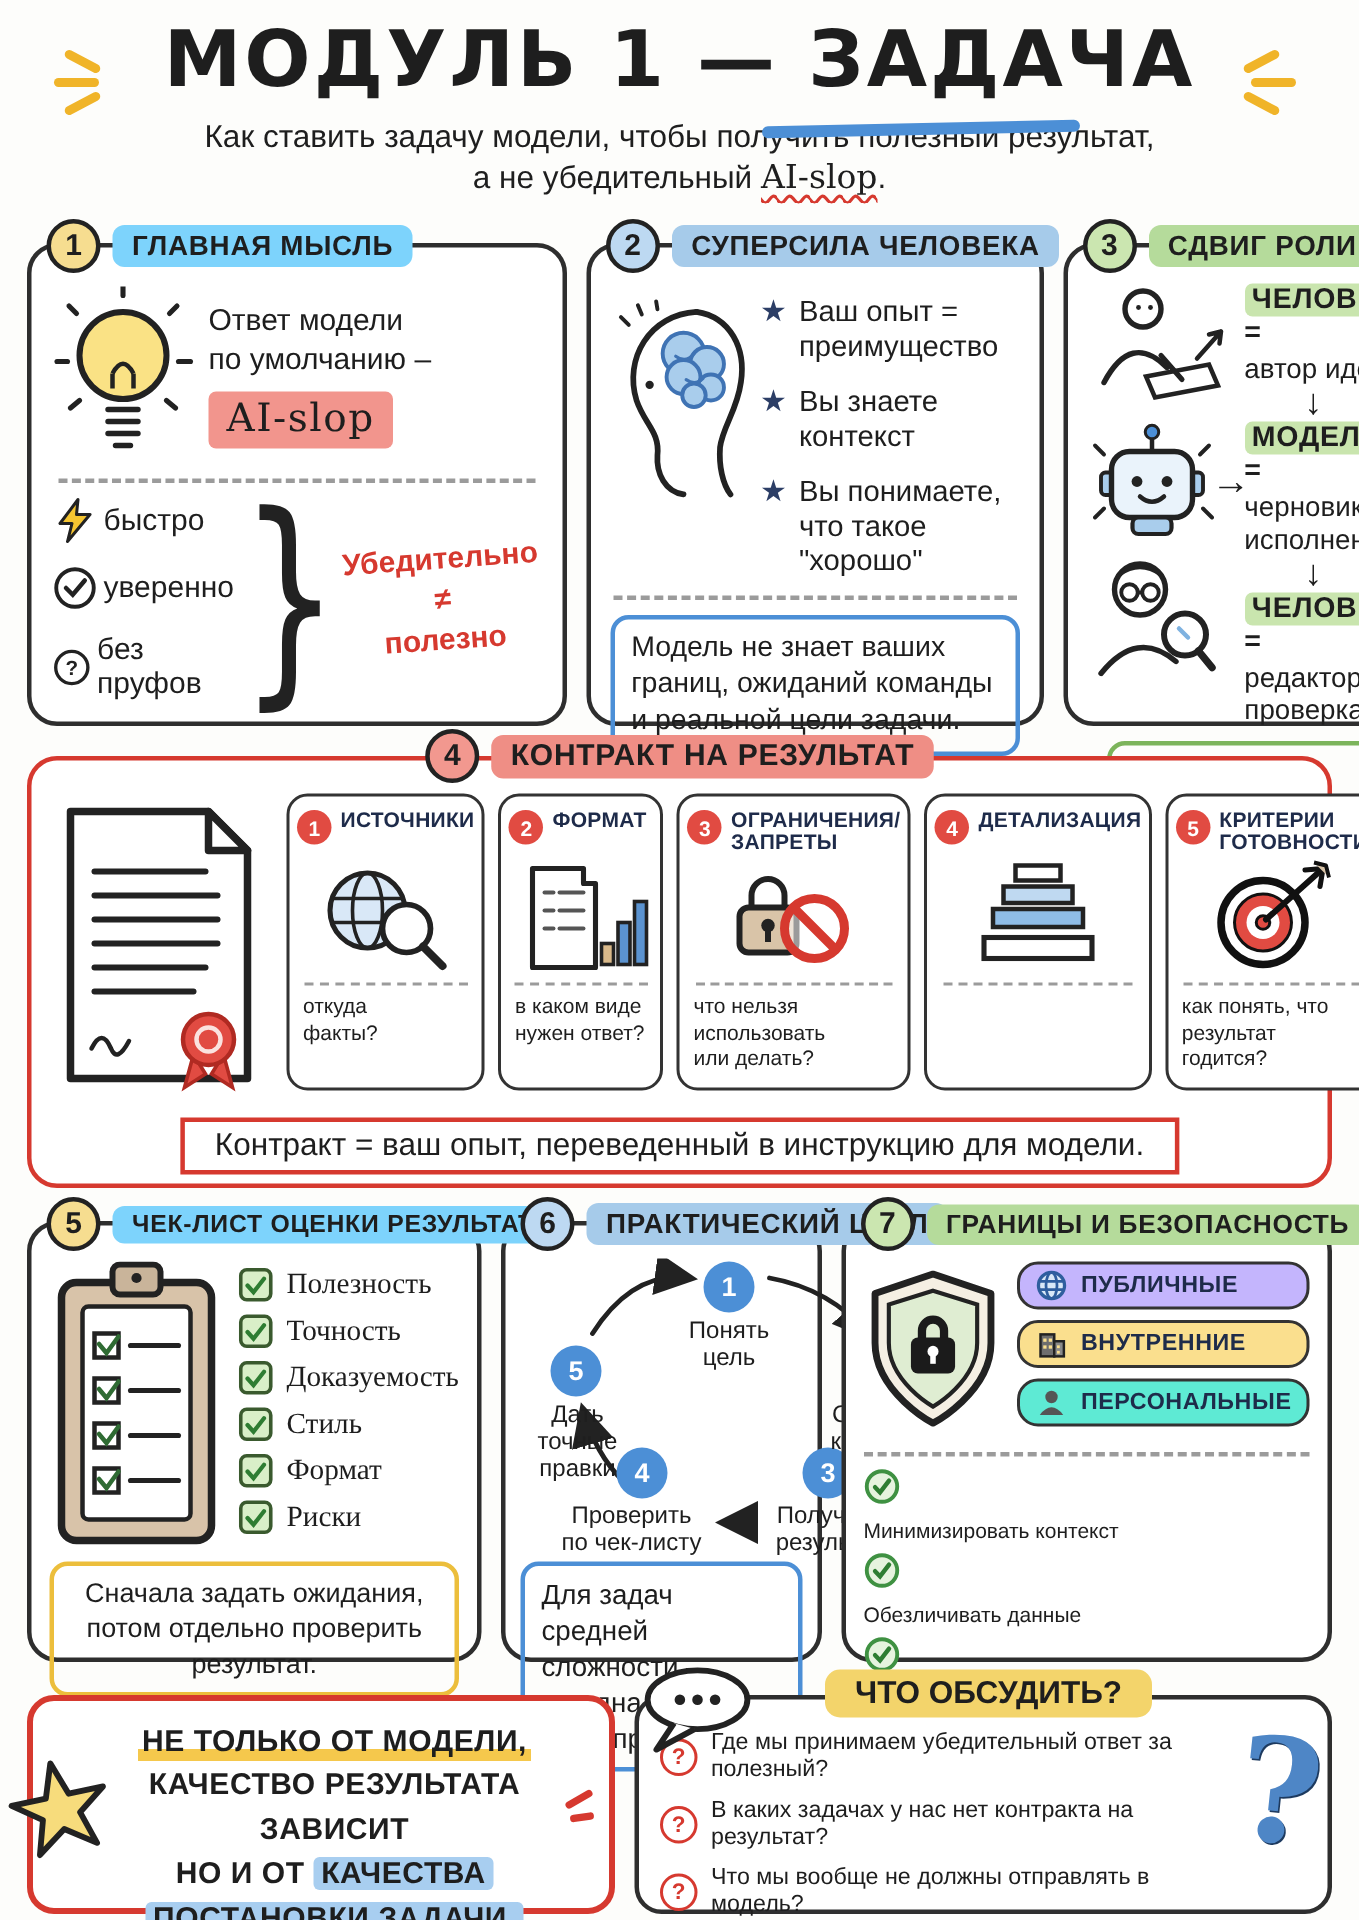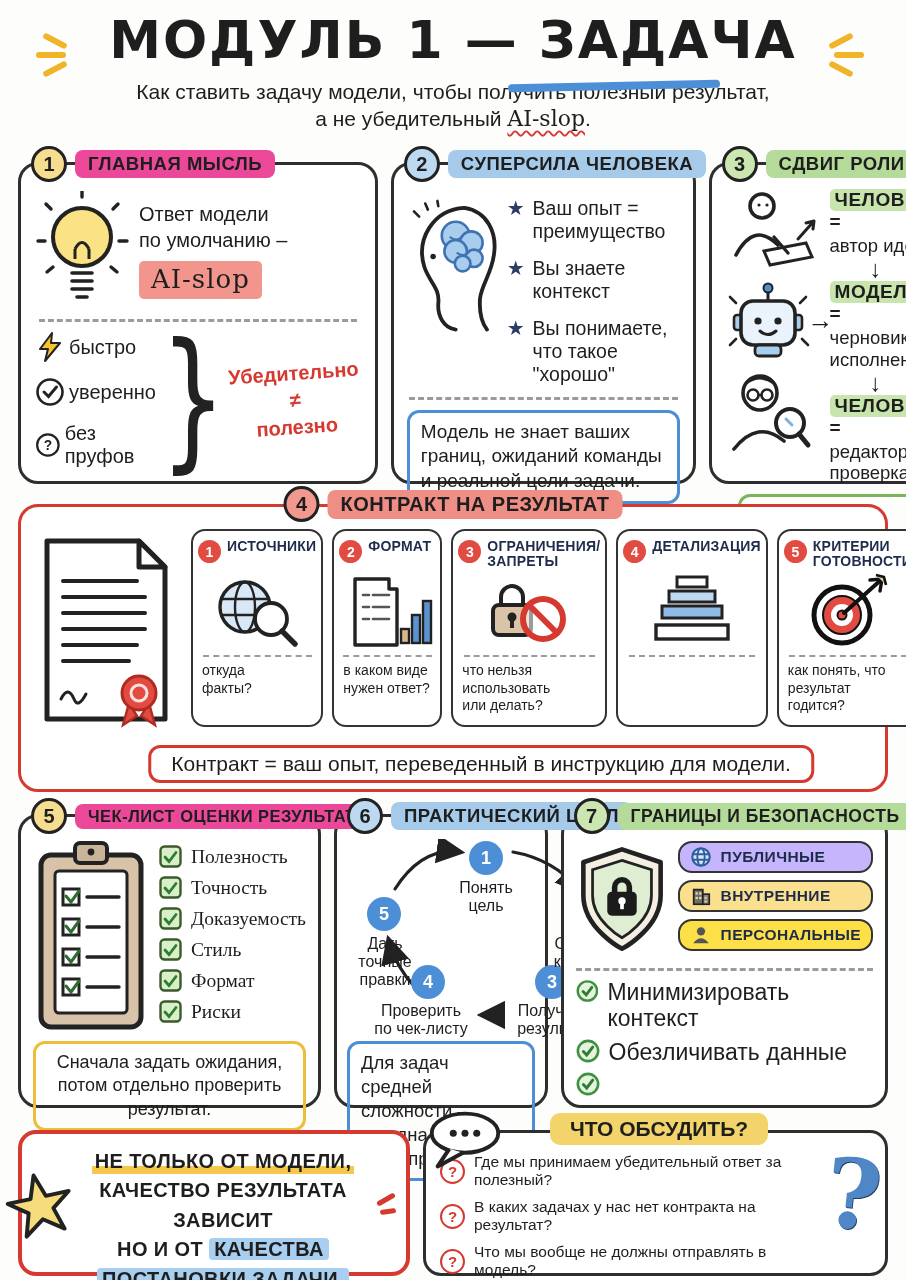--- a/index.html
+++ b/index.html
@@ -28,21 +28,21 @@
   .spark.sr b:nth-child(2){ width:30px; transform:rotate(0deg); margin-left:6px;}
   .spark.sr b:nth-child(3){ width:26px; transform:rotate(28deg); }
 
   
   .row { display:flex; gap:13px; margin:0 18px; }
   .panel { position:relative; background:#fff; border:3px solid #2E2E2E; border-radius:20px; overflow:visible; }
   .phead { position:absolute; top:-19px; left:10px; display:flex; align-items:center; gap:8px; z-index:2; }
   .nbadge { width:36px; height:36px; border-radius:50%; border:3px solid #222; background:#fff;
     display:flex; align-items:center; justify-content:center; font-size:20px; font-weight:800; flex:none; }
   .chip { border-radius:8px; padding:3px 13px; font-size:18.5px; font-weight:800; letter-spacing:.5px; white-space:nowrap; }
-  .n-yellow{ background:#F6DD90; } .c-yellow{ background:#ec4899; }
+  .n-yellow{ background:#F6DD90; } .c-yellow{ background:#7dd3fc; }
   .n-blue{ background:#BDD9F2; }  .c-blue{ background:#A6CBEA; }
   .n-green{ background:#CBE6B0; } .c-green{ background:#B5DB9B; }
   .n-red{ background:#F2988F; }   .c-red{ background:#EF8E85; }
   .dashline { border-top:3px dashed #9B9B9B; }
 
   
   .row1 { margin-top:14px; height:322px; }
   .row1 .panel { flex:1; }
   
   .p1-body { padding:26px 14px 8px; }
@@ -93,21 +93,21 @@
   .card { flex:1; border:2.5px solid #333; border-radius:14px; padding:8px 5px 6px; height:198px;
     display:flex; flex-direction:column; align-items:center; background:#fff; }
   .card-t { display:flex; gap:6px; align-items:flex-start; align-self:flex-start; min-height:34px;}
   .rbadge { width:23px; height:23px; border-radius:50%; background:#E14B42; color:#fff; font-size:14px; font-weight:800;
     display:flex; align-items:center; justify-content:center; flex:none; margin-top:1px;}
   .card-title { font-size:14px; font-weight:800; text-transform:uppercase; color:#1E2B4A; line-height:1.1; letter-spacing:.2px;}
   .card-icon { height:78px; display:flex; align-items:center; justify-content:center; }
   .card-dash { width:92%; border-top:2.5px dashed #9B9B9B; margin:4px 0 5px; }
   .card-q { font-size:14px; line-height:1.25; text-align:left; align-self:flex-start; padding-left:4px;}
   .banner { position:absolute; left:50%; transform:translateX(-50%); bottom:6px; border:3px solid #D6392F;
-    border-radius:12px; padding:4px 20px; font-size:21px; white-space:nowrap; background:#fff;margin-left:28px;}
+    border-radius:0; padding:4px 20px; font-size:21px; white-space:nowrap; background:#fff;}
 
   
   .row3 { margin-top:22px; height:294px; }
   .row3 .panel { flex:1; }
   .p5-body { padding:24px 12px 8px; }
   .p5-top { display:flex; gap:10px; align-items:flex-start;font-family:Liberation Serif, serif;}
   .checklist { display:flex; flex-direction:column; gap:8px; padding-top:4px; flex:1;}
   .chk { display:flex; gap:9px; align-items:center; font-size:19.5px; }
   .chk-note { margin-top:8px; }
   
@@ -116,24 +116,24 @@
   .cyc-svg { position:absolute; inset:0; }
   .cnode { position:absolute; width:34px; height:34px; border-radius:50%; background:#4C8FD6; color:#fff;
     font-weight:800; font-size:18px; display:flex; align-items:center; justify-content:center; }
   .clabel { position:absolute; font-size:16px; line-height:1.12; text-align:center; }
   
   .p7-body { padding:24px 12px 8px; }
   .p7-top { display:flex; gap:10px; align-items:flex-start; }
   .pills { flex:1; display:flex; flex-direction:column; gap:7px; }
   .pill { display:flex; align-items:center; gap:9px; border:2.5px solid #333; border-radius:14px; padding:3px 10px; }
   .pill-label { font-weight:800; font-size:15.5px; color:#1E2B4A; letter-spacing:.4px; }
-  .pill0{ background:#c4b5fd; } .pill1{ background:#FADF8E; } .pill2{ background:#F29B8D; } .pill3{ background:#fde047; }
+  .pill0{ background:#c4b5fd; } .pill1{ background:#FADF8E; } .pill2{ background:#F29B8D; } .pill3{ background:#5eead4; }
   .p7-div { margin:9px 0 8px; }
   .gchecks { display:flex; flex-direction:column; gap:7px; }
-  .gcheck { display:flex; gap:9px; font-size:23px; line-height:1.15; align-items:flex-start;}
+  .gcheck { display:flex; gap:9px; font-size:14px; line-height:1.15; align-items:flex-start;flex-direction:column;}
 
   
   .row4 { margin-top:22px; height:146px; gap:13px;}
   .takeaway { width:392px; border:4px solid #D6392F; border-radius:18px; background:#fff; position:relative;
     text-align:center; padding:13px 26px 8px 44px; }
   .takeaway .line { font-size:20px; font-weight:800; letter-spacing:.4px; line-height:1.47; }
   .ul-yellow { background:linear-gradient(#F5C84C,#F5C84C) no-repeat 0 100%/100% 8px; padding:0 3px 2px; }
   .hl-blue { background:#A8CEF0; border-radius:4px; padding:0 5px; }
   .star-wrap { position:absolute; left:-18px; top:36px; }
   .rspark { position:absolute; right:8px; top:56px; width:22px;}

